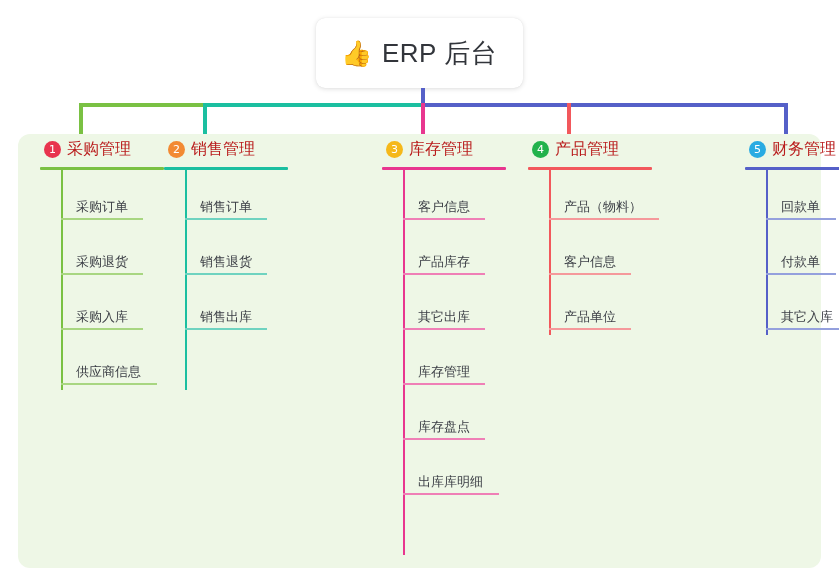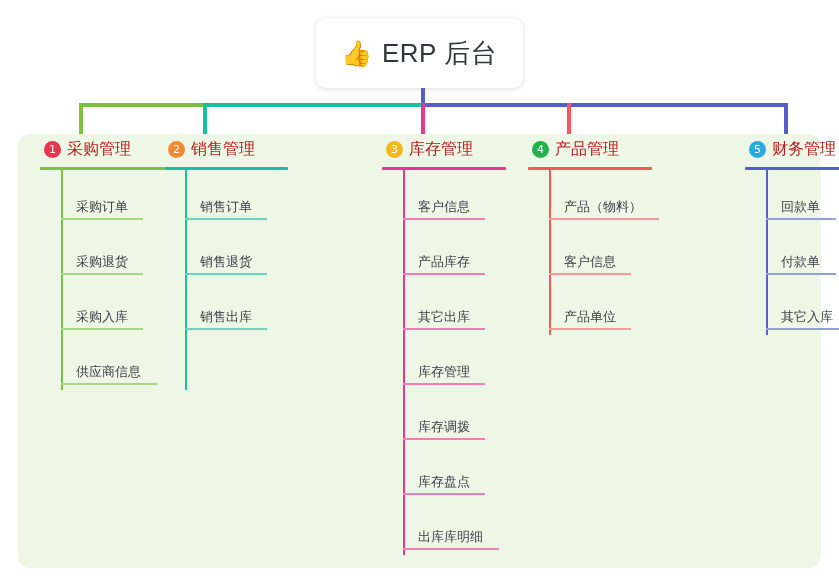--- a/index.html
+++ b/index.html
@@ -166,24 +166,20 @@
           </div>
           <div class="leaf">
             <span class="leaf-label">其它出库</span>
             <div class="leaf-rule" style="background: rgb(239, 127, 182); width: 82px;"></div>
           </div>
           <div class="leaf">
             <span class="leaf-label">库存管理</span>
             <div class="leaf-rule" style="background: rgb(239, 127, 182); width: 82px;"></div>
           </div>
           <div class="leaf">
-            <span class="leaf-label">库存调拨</span>
-            <div class="leaf-rule" style="background: rgb(239, 127, 182); width: 82px;"></div>
-          </div>
-          <div class="leaf">
             <span class="leaf-label">库存盘点</span>
             <div class="leaf-rule" style="background: rgb(239, 127, 182); width: 82px;"></div>
           </div>
           <div class="leaf">
             <span class="leaf-label">出库库明细</span>
             <div class="leaf-rule" style="background: rgb(239, 127, 182); width: 96px;"></div>
           </div>
         </div>
       </div>
       <div class="col" style="left: 510px; width: 160px;">

